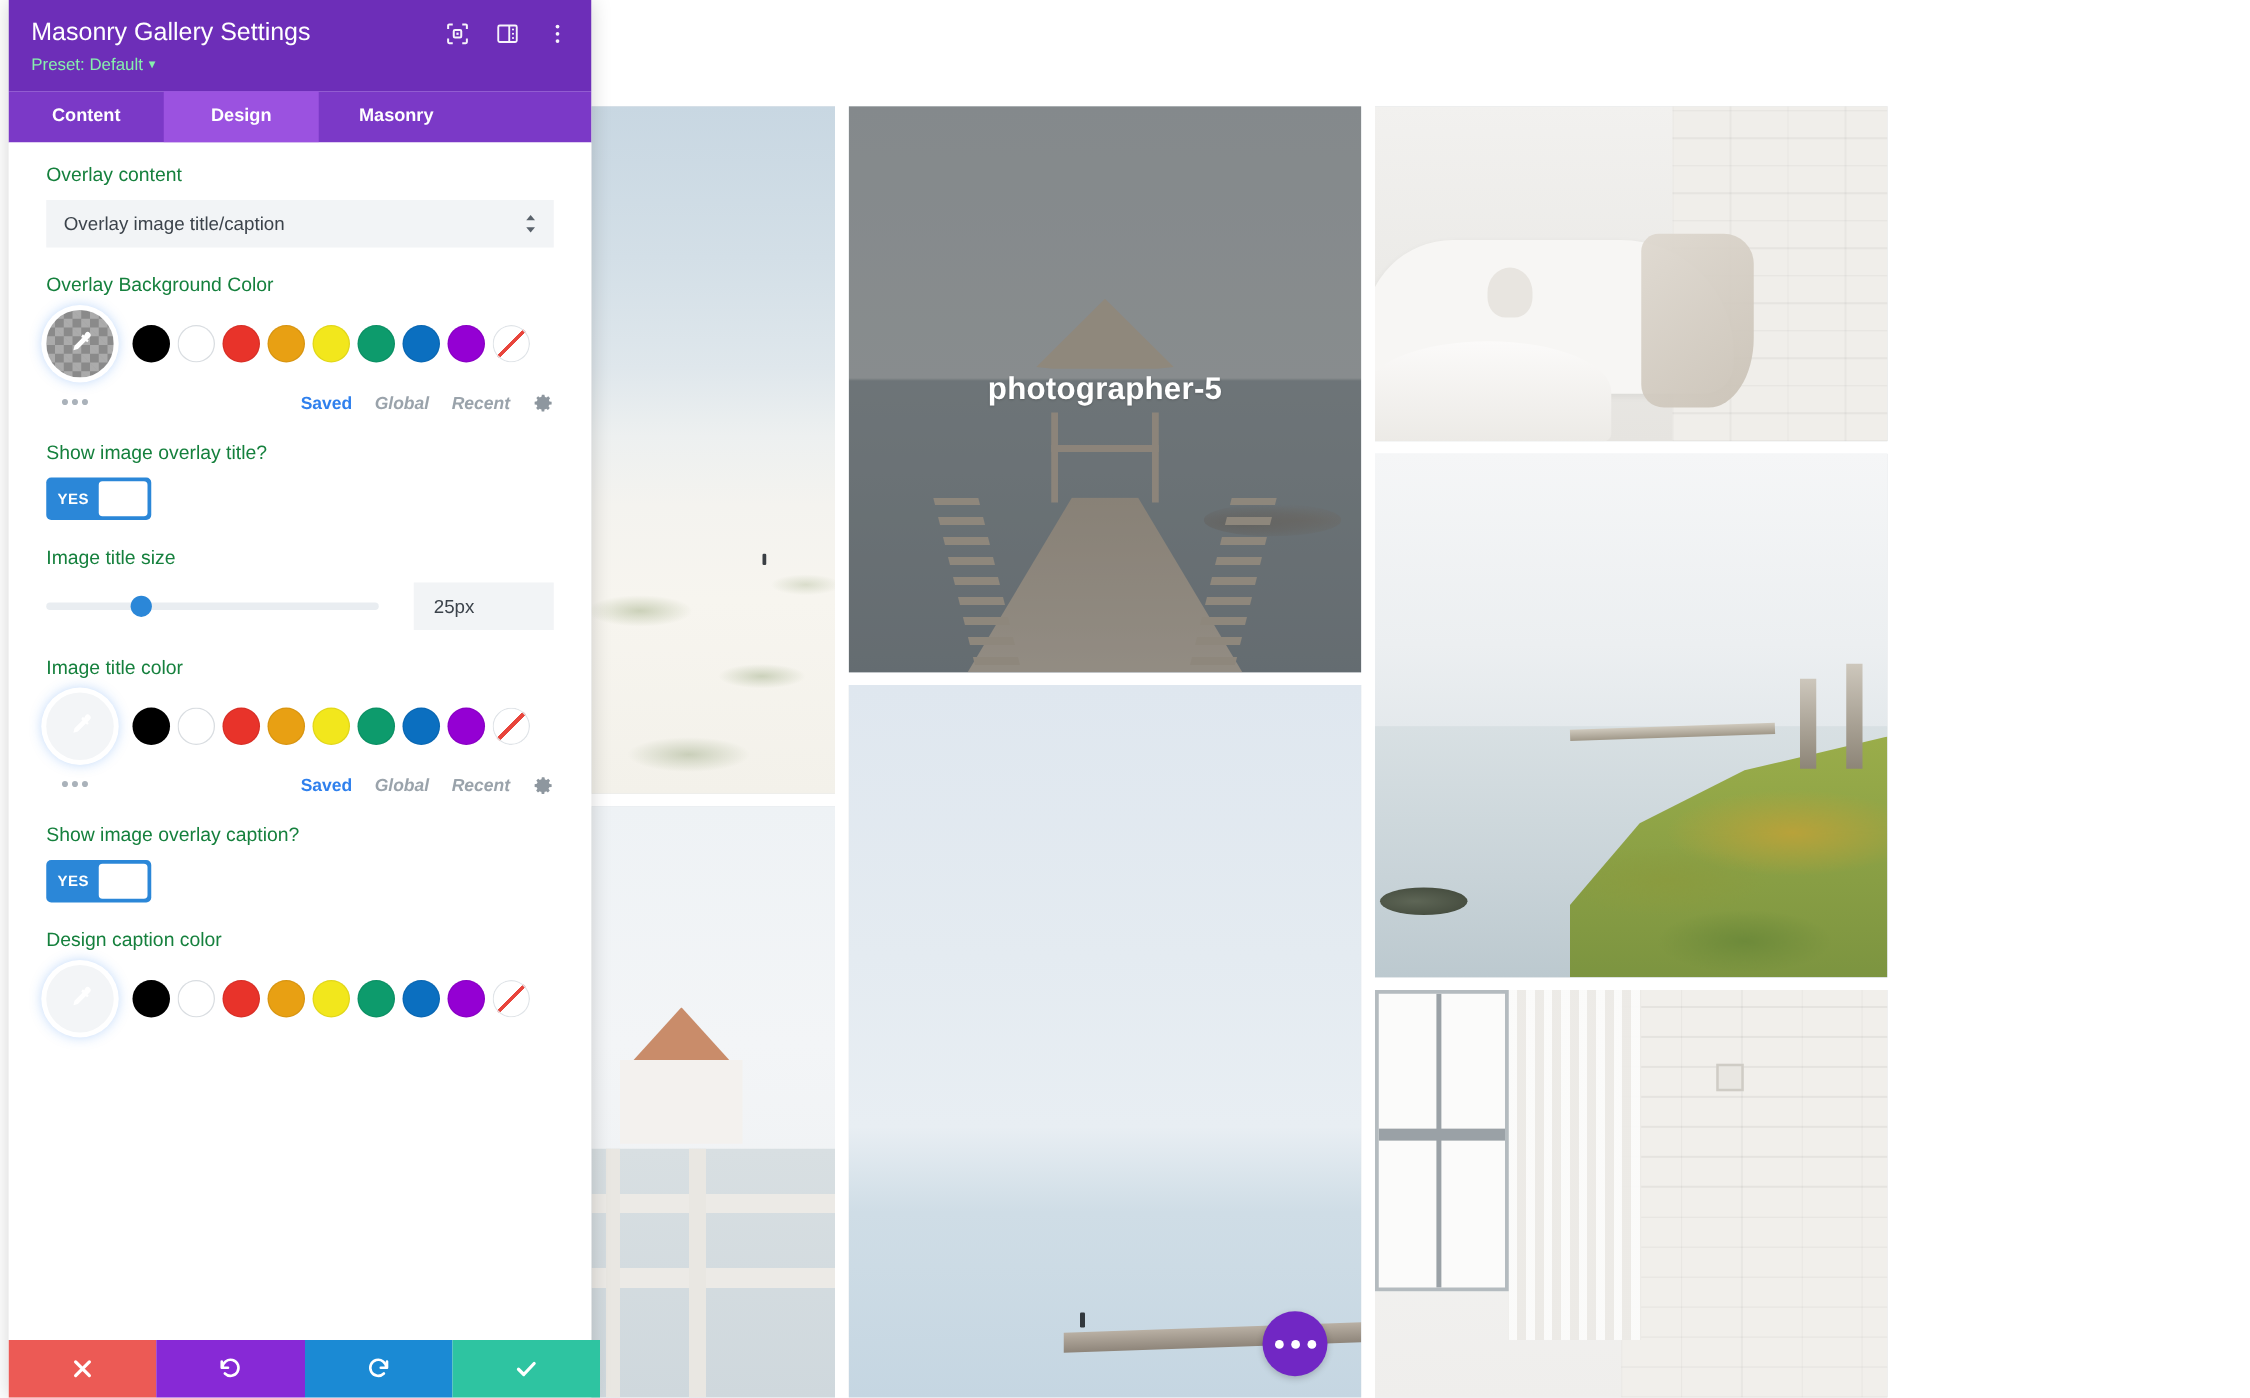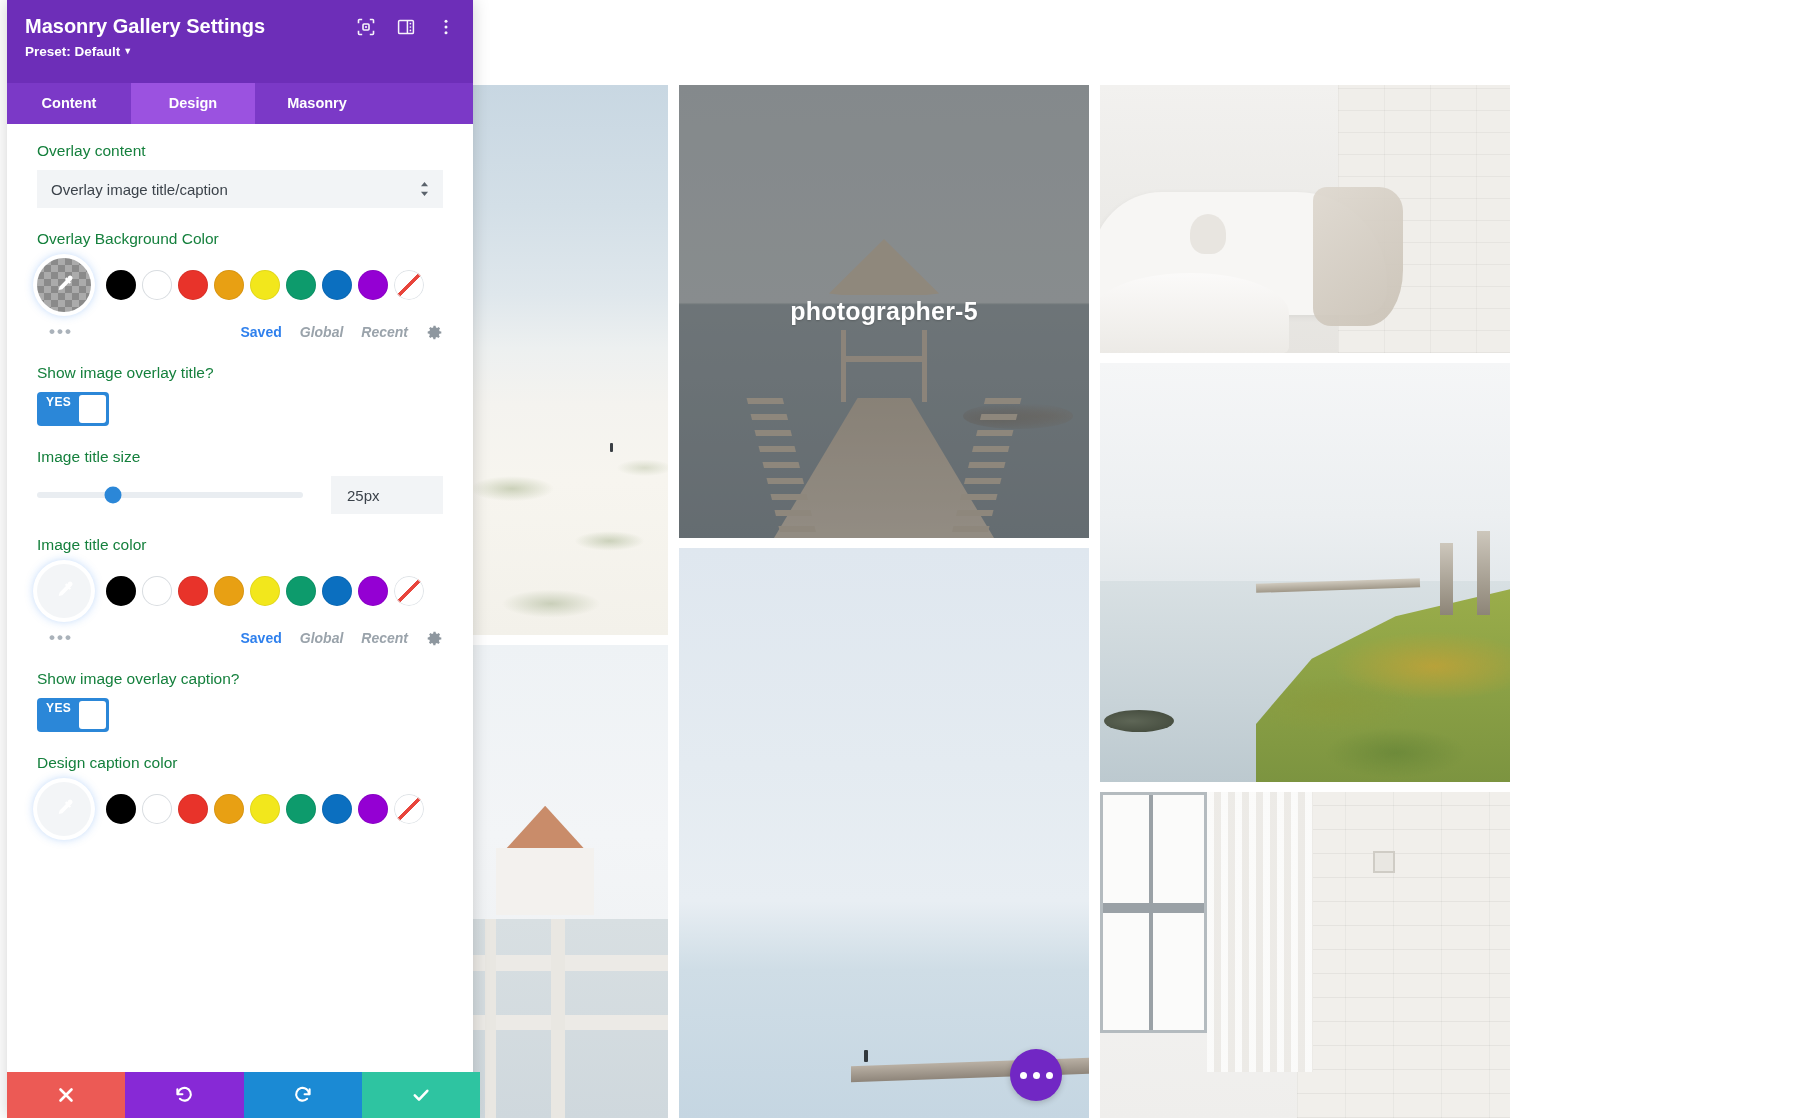--- a/index.html
+++ b/index.html
@@ -243,28 +243,28 @@
     z-index: 50;
   }
 
   .panel-header {
     background: #6d2eb8;
     padding: 14px 18px 0 18px;
     flex: 0 0 auto;
   }
   .ph-row { display: flex; align-items: flex-start; }
   .ph-title {
-    color: #fff; font-size: 20px; font-weight: 700; line-height: 1.25;
+    color: #fff; font-size: 20px; font-weight: 400; line-height: 1.25;
     flex: 1 1 auto;
   }
   .ph-icons { display: flex; align-items: center; gap: 22px; padding-top: 4px; }
   .ph-icon { width: 18px; height: 18px; display: block; cursor: pointer; opacity: .95; }
   .ph-preset {
-    color: #ffffff; font-size: 13.5px; font-weight: 700;
-    margin-top: 5px; padding-bottom: 24px; cursor: pointer;
+    color: #86efac; font-size: 13.5px; font-weight: 400;
+    margin-top: 5px; padding-bottom: 14px; cursor: pointer;
   }
   .ph-preset .caret { font-size: 9px; margin-left: 3px; vertical-align: 2px; }
 
   .tabs { display: flex; background: #7b39c7; }
   .tab {
     padding: 12px 0 13px 0; flex: 0 0 auto; width: 124px; text-align: center;
     color: #fff; font-size: 14.5px; font-weight: 700; cursor: pointer;
   }
   .tab.active { background: #9b52e0; }
 
@@ -335,22 +335,22 @@
   }
   .dots3 { color: #aab2ba; letter-spacing: 2px; font-size: 17px; margin-left: 12px; }
   .picker-links { margin-left: auto; display: flex; align-items: center; gap: 18px; }
   .plink { cursor: pointer; }
   .plink.active { color: #2f80ed; }
   .plink.muted  { color: #9aa3ab; font-style: italic; }
   .gear { width: 17px; height: 17px; display: block; cursor: pointer; }
 
   
   .toggle {
-    width: 72px; height: 34px; background: #2b87d8; border-radius: 4px;
-    display: flex; align-items: flex-start; cursor: pointer; padding: 3px;
+    width: 84px; height: 34px; background: #2b87d8; border-radius: 4px;
+    display: flex; align-items: center; cursor: pointer; padding: 3px;
   }
   .toggle-text {
     color: #fff; font-size: 12px; font-weight: 700; letter-spacing: .4px;
     padding: 0 8px 0 6px;
   }
   .toggle-knob { width: 40px; height: 28px; background: #fff; border-radius: 3px; }
 
   
   .slider-row { display: flex; align-items: center; gap: 0; }
   .slider { position: relative; flex: 1 1 auto; height: 26px; cursor: pointer; }

